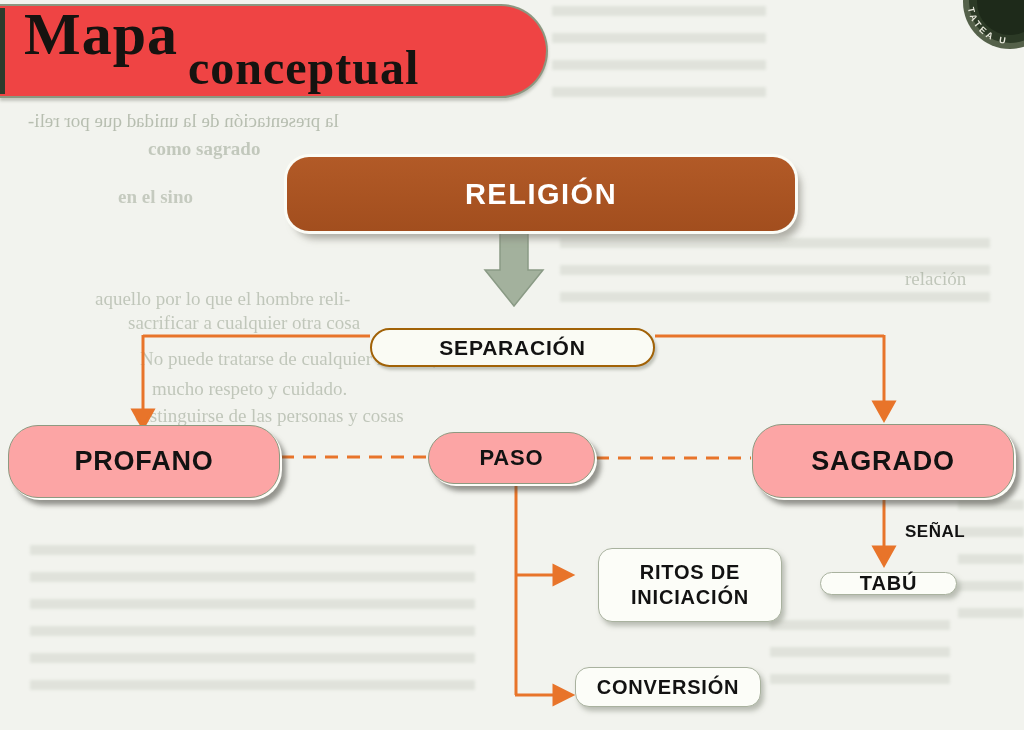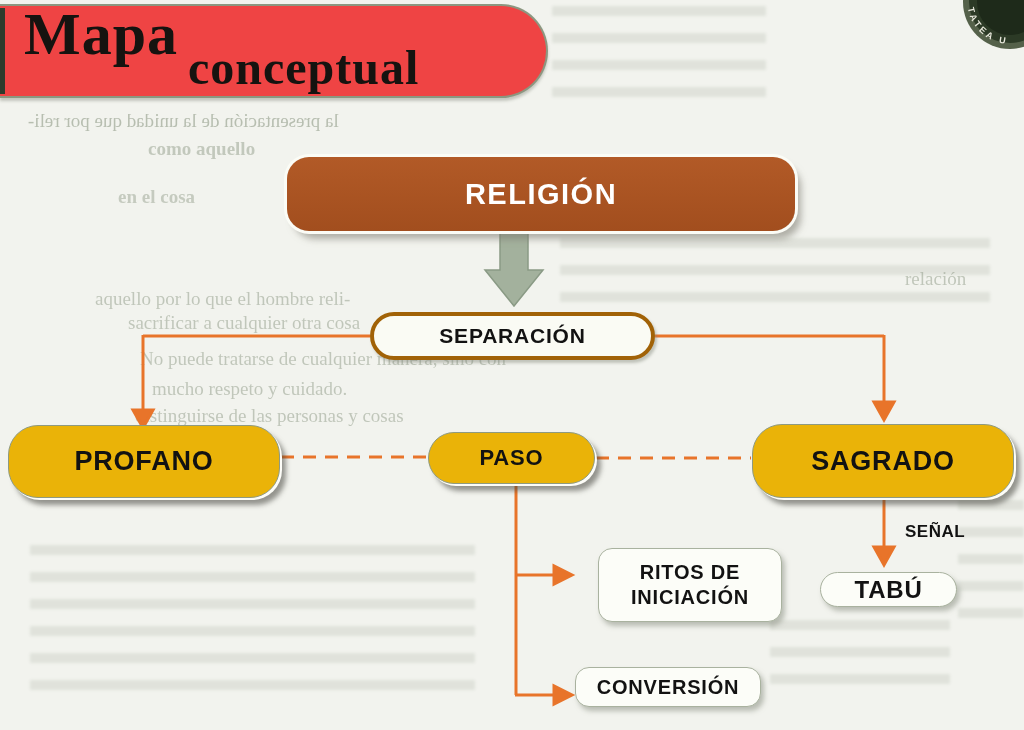--- a/index.html
+++ b/index.html
@@ -57,64 +57,64 @@
   }
   
   .stamp{position:absolute; right:0; top:0; z-index:3;}
   
   .node{
     position:absolute; z-index:3; display:flex; align-items:center; justify-content:center;
     font-weight:bold; color:#121212; box-sizing:border-box; text-align:center;
     letter-spacing:.8px;
   }
   .green{
-    background:#eab308; border:1px solid #8e9a81;
+    background:#fca5a5; border:1px solid #8e9a81;
     box-shadow:2px 2px 0 #fdfdf8, 6px 7px 5px rgba(70,70,62,.55);
   }
   .whitebox{
     background:#fcfdf8; border:1.5px solid #a9b29f; border-radius:14px;
     box-shadow:3px 4px 5px rgba(130,135,122,.5);
   }
   #node-religion{
     left:287px; top:157px; width:508px; height:74px; border-radius:22px;
     background:linear-gradient(#b25a27,#a24e1e); color:#fff; font-size:29px; letter-spacing:1.5px;
     box-shadow:0 0 0 3px #fbfcf6, 6px 8px 7px rgba(120,118,108,.55);
   }
   #node-separacion{
-    left:370px; top:312px; width:285px; height:48px; border-radius:26px;
-    background:#fafbf4; border:4px solid #a16207; font-size:21px;
+    left:370px; top:328px; width:285px; height:39px; border-radius:26px;
+    background:#fafbf4; border:2px solid #a16207; font-size:21px;
     box-shadow:2px 3px 3px rgba(130,135,122,.45);
   }
   #node-profano{left:8px;   top:425px; width:272px; height:73px; border-radius:30px; font-size:27px;}
   #node-paso   {left:428px; top:432px; width:167px; height:52px; border-radius:26px; font-size:22px;}
   #node-sagrado{left:752px; top:424px; width:262px; height:74px; border-radius:30px; font-size:27px;}
   #node-ritos{
     left:598px; top:548px; width:184px; height:74px; font-size:20px;
     flex-direction:column; line-height:1.25;
   }
   #node-conversion{left:575px; top:667px; width:186px; height:40px; font-size:20px;}
-  #node-tabu{left:820px; top:572px; width:137px; height:35px; border-radius:20px; font-size:24px;}
+  #node-tabu{left:820px; top:572px; width:137px; height:23px; border-radius:20px; font-size:20px;}
   .edge-label{
     position:absolute; z-index:3; font-weight:bold; font-size:17px; color:#121212; letter-spacing:.5px;
   }
   #label-senal{left:905px; top:522px;text-align:center;}
 </style>
 </head>
 <body>
 
 <div class="page">
 
   <div class="st-block stb-1"></div>
   <div class="st-block stb-2"></div>
   <div class="st-block stb-3"></div>
   <div class="st-block stb-4"></div>
   <div class="st-block stb-5"></div>
   <div class="st-text st-f0">la presentación de la unidad que por reli-</div>
-  <div class="st-text st-f1">como aquello</div>
-  <div class="st-text st-f2">en el cosa</div>
+  <div class="st-text st-f1">como sagrado</div>
+  <div class="st-text st-f2">en el sino</div>
   <div class="st-text st-f4">aquello por lo que el hombre reli-</div>
   <div class="st-text st-f5">sacrificar a cualquier otra cosa</div>
   <div class="st-text st-f6">No puede tratarse de cualquier manera, sino con</div>
   <div class="st-text st-f7">mucho respeto y cuidado.</div>
   <div class="st-text st-f8">distinguirse de las personas y cosas</div>
   <div class="st-text st-f9">relación</div>
 
   <svg class="connectors" width="1024" height="730">
 
     <polygon points="500,233 528,233 528,270 543,270 514,306 485,270 500,270" fill="#a3b19d" stroke="#8a9a85" stroke-width="1.5"></polygon>

